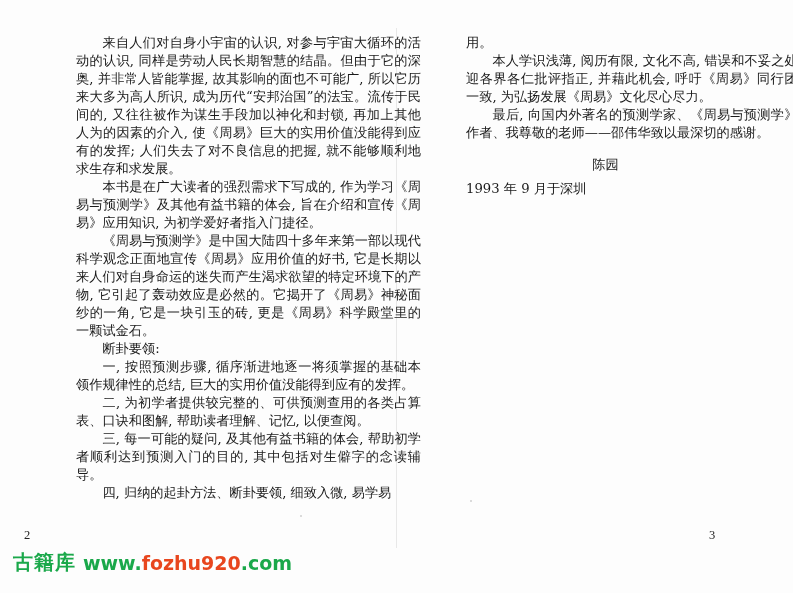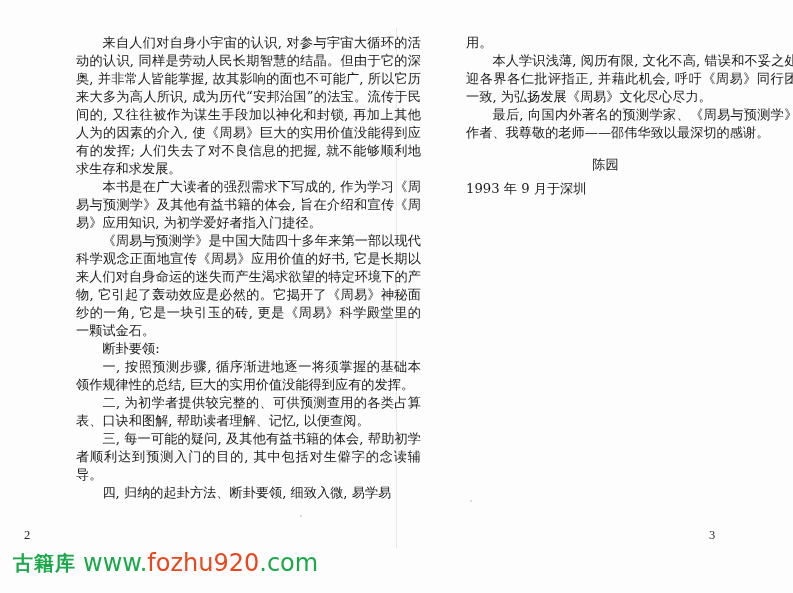--- a/index.html
+++ b/index.html
@@ -90,22 +90,22 @@
   .wm-text {
     font-family: "DejaVu Sans", sans-serif;
     font-size: 20px;
     font-weight: bold;
     color: #1aa84a;
     letter-spacing: 1px;
     text-align: right;
   }
   .wm-url {
     font-family: "DejaVu Sans", sans-serif;
-    font-size: 24px;
-    font-weight: normal;
+    font-size: 19px;
+    font-weight: bold;
     color: #1aa84a;
     letter-spacing: 0px;
   }
   .wm-url .dom { color: #e8461e; }
   .speck {
     position: absolute;
     width: 2px;
     height: 2px;
     background: #cfcfcf;
     border-radius: 50%;

